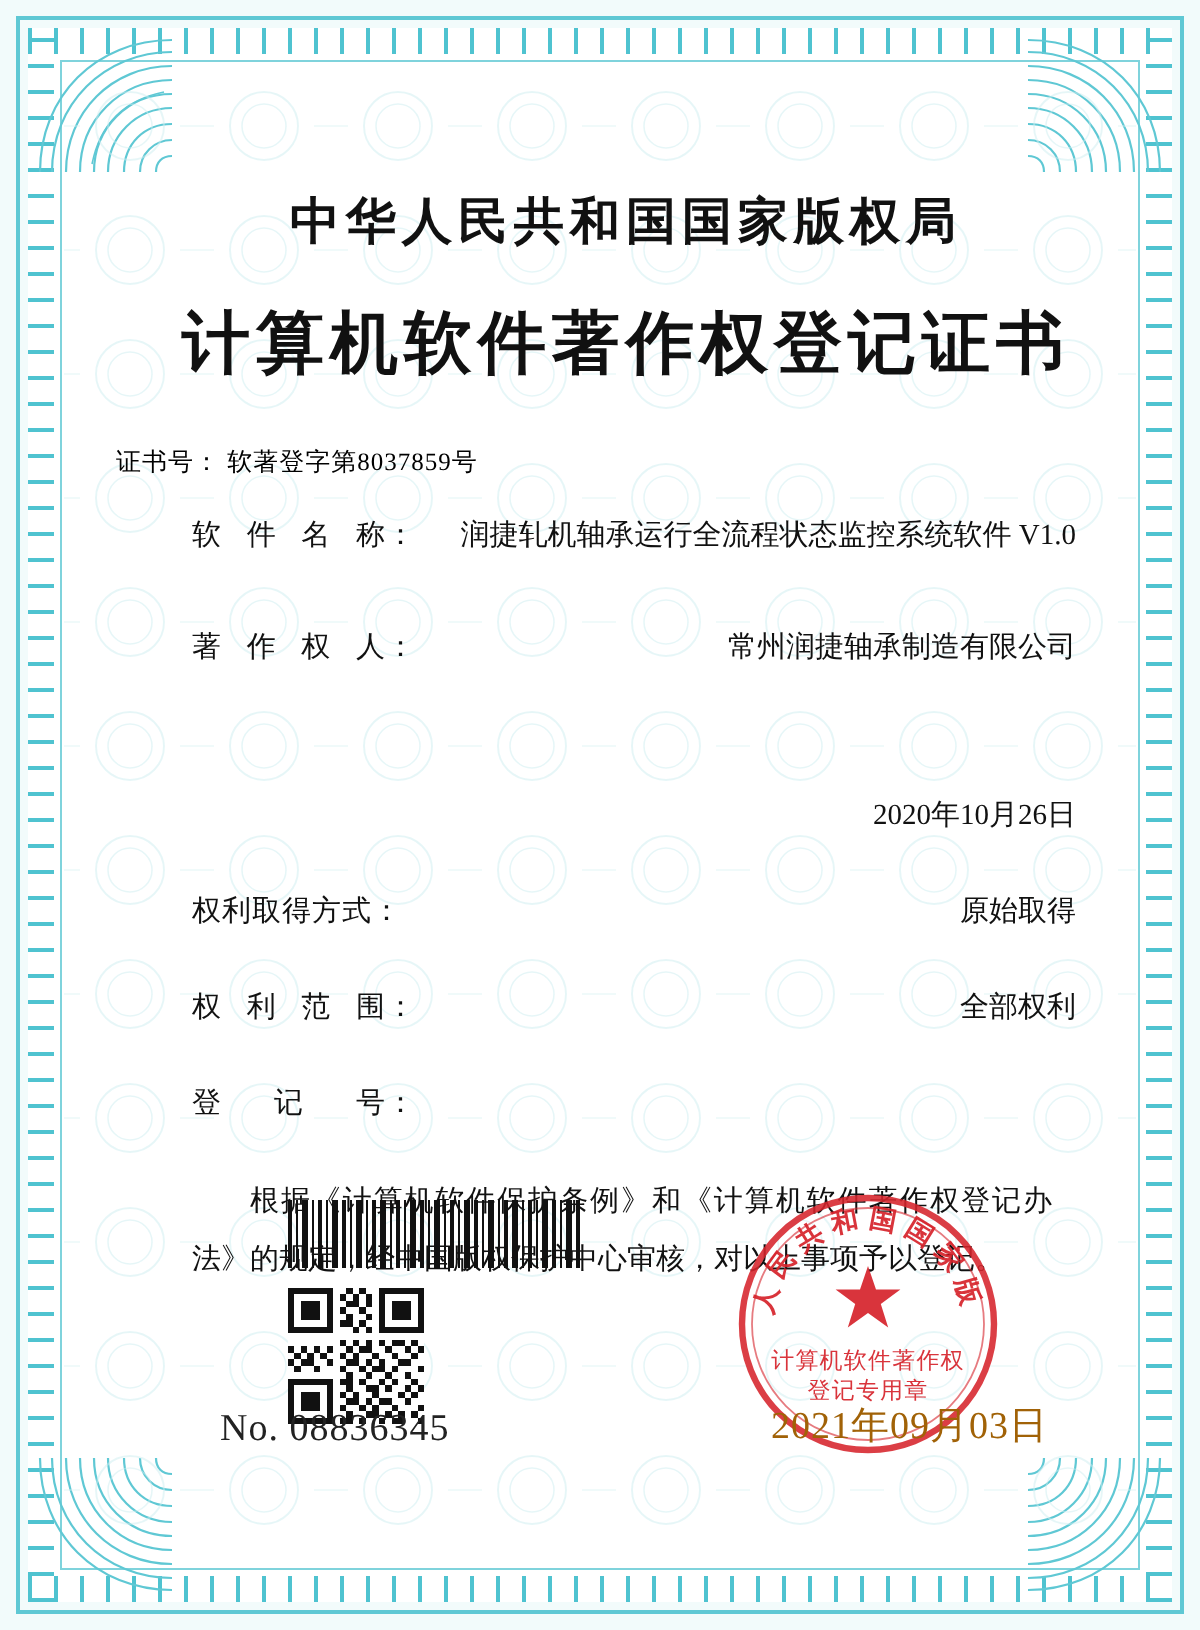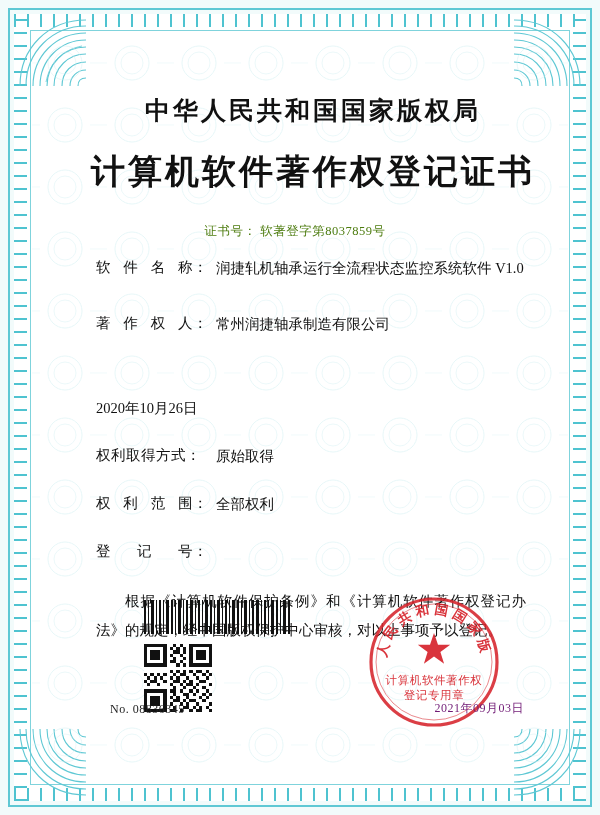--- a/index.html
+++ b/index.html
@@ -108,24 +108,24 @@
     text-align: center;
     font-family: "Liberation Serif", serif;
     font-size: 34px;
     font-weight: bold;
     letter-spacing: 3px;
     color: #111;
     margin-top: 22px;
   }
 
   .cert-no {
-    text-align: center;
+    text-align: left;
     font-family: "Liberation Serif", serif;
     font-size: 12.5px;
-    color: #4d7c0f;
+    color: #000000;
     margin-top: 28px;
     padding-right: 36px;
     letter-spacing: 0.5px;
   }
 
   .fields {
     margin-top: 18px;
     padding-left: 38px;
     padding-right: 30px;
   }
@@ -145,20 +145,21 @@
   }
   .row .label.spread {
     display: flex;
     justify-content: space-between;
     padding-right: 8px;
     box-sizing: border-box;
   }
   .row .value {
     flex: 1 1 auto;
     line-height: 1.45;
+    text-align: right;
   }
 
   .gap-a { height: 22px; }
   .gap-b { height: 14px; }
 
   .para {
     margin-top: 26px;
     padding-left: 38px;
     padding-right: 42px;
     font-family: "Liberation Serif", serif;
@@ -197,26 +198,26 @@
   .footer {
     position: absolute;
     left: 0; right: 0;
     top: 668px;
     padding-left: 52px;
     padding-right: 44px;
     display: flex;
     justify-content: space-between;
     align-items: flex-end;
     font-family: "Liberation Serif", serif;
-    font-size: 12px;
+    font-size: 19px;
     color: #111;
     letter-spacing: 0.5px;
   }
   .footer .no { color: #222; }
-  .footer .date { color: #701a75; }
+  .footer .date { color: #a16207; }
 </style>
 </head>
 <body>
 
 <div class="cert">
 
   <div class="border-outer"></div>
   <div class="border-key"></div>
   <div class="border-inner-line"></div>
 

